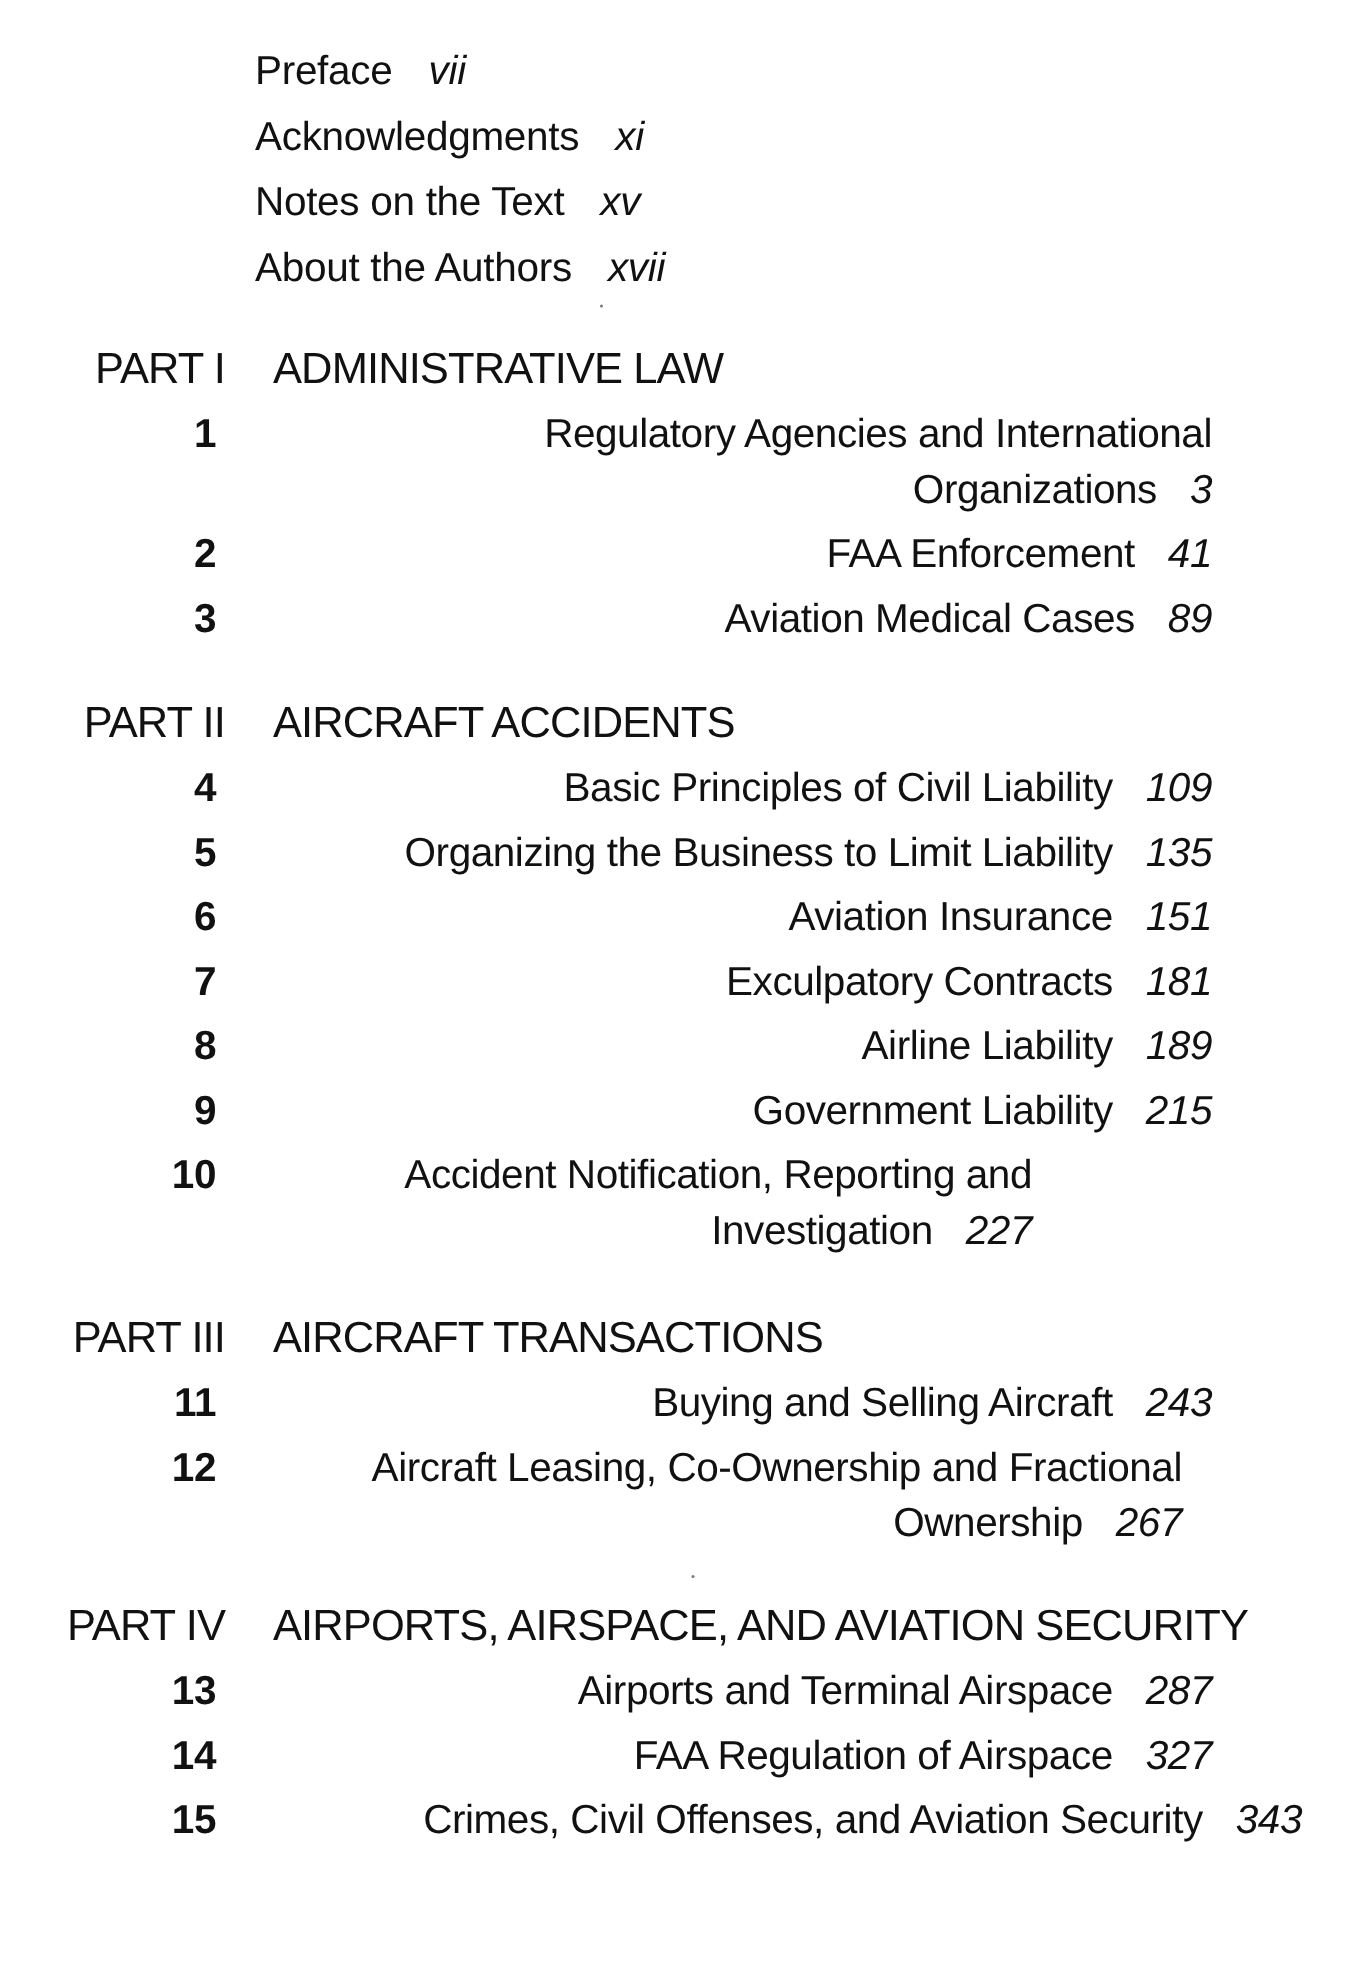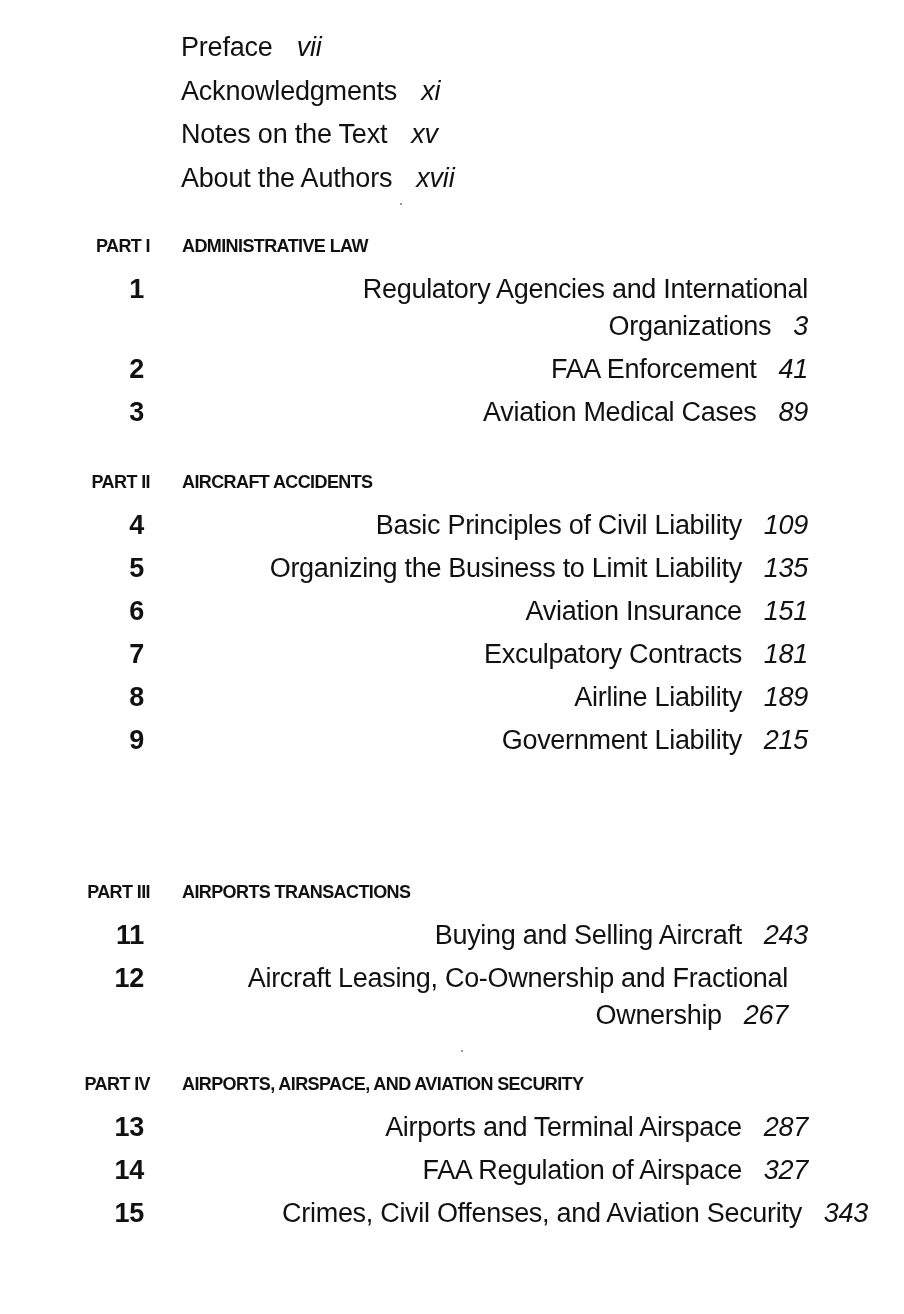--- a/index.html
+++ b/index.html
@@ -17,43 +17,43 @@
     }
     .page {
       position: absolute;
       left: 0;
       top: 0;
       width: 904px;
       height: 1314px;
     }
     .front-list {
       position: absolute;
-      left: 181px;
+      left: 170px;
       top: 26px;
     }
     .front-item {
       font-size: 27px;
       line-height: 43.5px;
       white-space: nowrap;
       letter-spacing: -0.2px;
     }
     .pg {
       font-style: italic;
       margin-left: 24px;
     }
     .part {
       position: absolute;
       left: 0;
       width: 904px;
     }
     .part-head {
       position: relative;
       height: 38px;
-      font-weight: bold;
-      font-size: 18px;
+      font-weight: normal;
+      font-size: 29px;
       line-height: 38px;
       white-space: nowrap;
       letter-spacing: -0.6px;
     }
     .part-label {
       position: absolute;
       right: 754px; 
       top: 0;
       text-align: right;
     }
@@ -156,26 +156,30 @@
       <div class="ch-title"><span>Exculpatory Contracts</span><span class="pg">181</span></div>
     </div>
     <div class="chapter">
       <span class="ch-num">8</span>
       <div class="ch-title"><span>Airline Liability</span><span class="pg">189</span></div>
     </div>
     <div class="chapter">
       <span class="ch-num">9</span>
       <div class="ch-title"><span>Government Liability</span><span class="pg">215</span></div>
     </div>
+    <div class="chapter">
+      <span class="ch-num">10</span>
+      <div class="ch-title" style="width:520px;"><span>Accident Notification, Reporting and Investigation</span><span class="pg">227</span></div>
+    </div>
   </div>
 
   <div class="part" style="top:873px;">
     <div class="part-head">
       <span class="part-label">PART III</span>
-      <span class="part-title">AIRPORTS TRANSACTIONS</span>
+      <span class="part-title">AIRCRAFT TRANSACTIONS</span>
     </div>
     <div class="chapter">
       <span class="ch-num">11</span>
       <div class="ch-title"><span>Buying and Selling Aircraft</span><span class="pg">243</span></div>
     </div>
     <div class="chapter">
       <span class="ch-num">12</span>
       <div class="ch-title" style="width:620px;"><span>Aircraft Leasing, Co-Ownership and Fractional Ownership</span><span class="pg">267</span></div>
     </div>
   </div>

